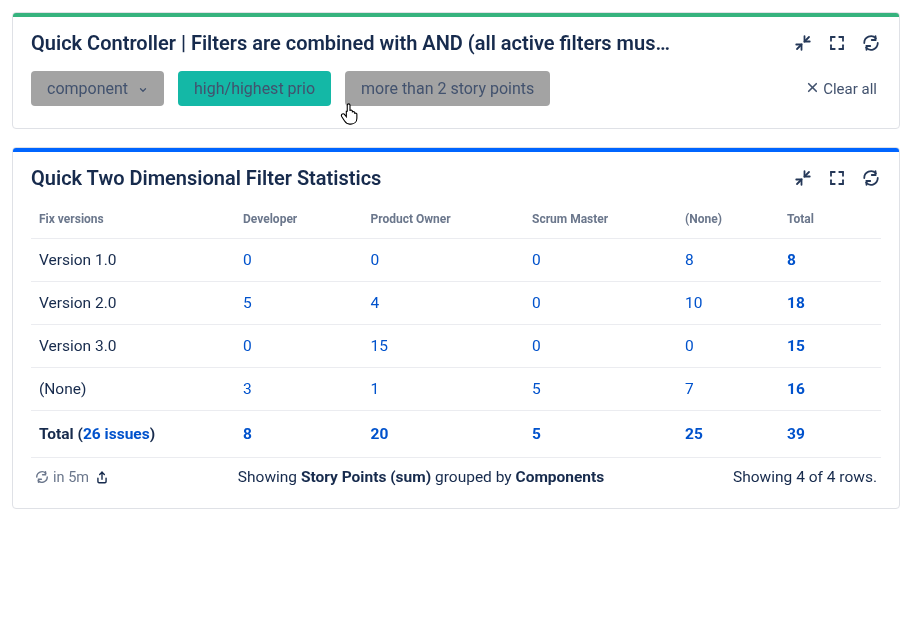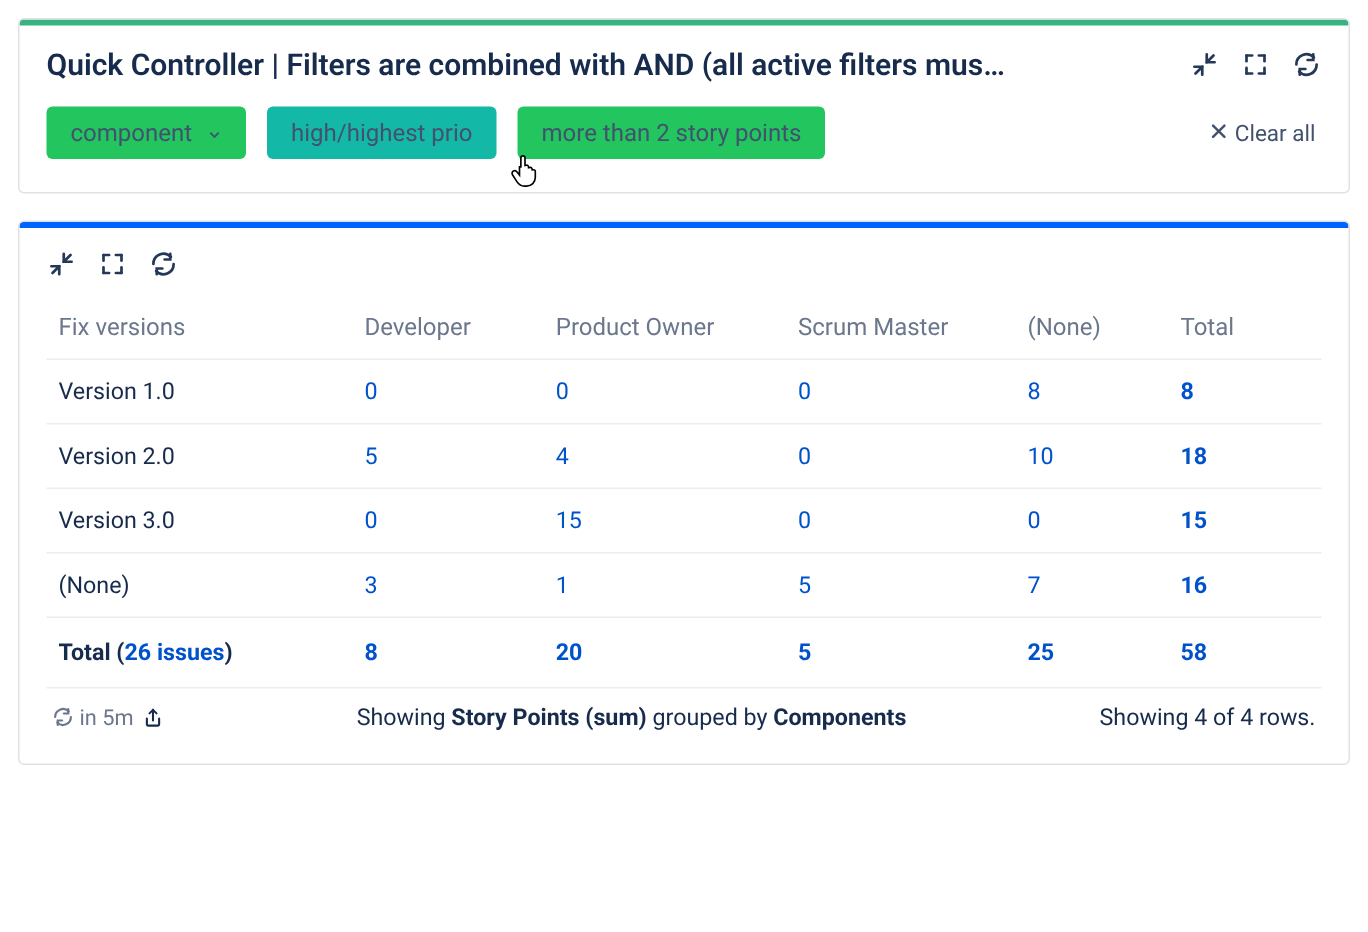--- a/index.html
+++ b/index.html
@@ -56,21 +56,21 @@
   .icon-btn svg { display: block; }
 
   
   .filter-row {
     display: flex;
     align-items: center;
     padding: 10px 18px 22px 18px;
     gap: 14px;
   }
   .chip {
-    background: #22c55e;
+    background: #a3a3a3;
     border-radius: 4px;
     padding: 8px 16px;
     font-size: 16px;
     color: #42526e;
     display: inline-flex;
     align-items: center;
     gap: 10px;
     cursor: pointer;
   }
   .chip.hover { background: #14b8a6; }
@@ -100,23 +100,23 @@
     table-layout: fixed;
   }
   table.stats th, table.stats td {
     text-align: left;
     padding: 12px 8px;
     font-size: 15.5px;
     border-bottom: 1px solid #ebecf0;
     white-space: nowrap;
   }
   table.stats th {
-    font-weight: 400;
+    font-weight: 700;
     color: #6b778c;
-    font-size: 16px;
+    font-size: 12px;
   }
   table.stats td.cell-link { color: #0052cc; }
   table.stats td.cell-total { color: #0052cc; font-weight: 700; }
   table.stats tr.total-row td { font-weight: 700; padding-top: 14px; padding-bottom: 14px; margin-top: 31px; }
   table.stats tr.total-row td.first { color: #172b4d; }
   table.stats tr.total-row td.first .issues { color: #0052cc; font-weight: 700; }
 
   .footer-row {
     display: flex;
     align-items: center;
@@ -204,20 +204,21 @@
         <svg width="22" height="26" viewBox="0 0 24 28">
             <path fill="#fff" stroke="#000" stroke-width="1.2" d="M9 11V4.5a1.5 1.5 0 0 1 3 0V10l1-.2a1.3 1.3 0 0 1 1.6 1.3v.5l1-.2a1.3 1.3 0 0 1 1.6 1.3v.5l.8-.1a1.3 1.3 0 0 1 1.5 1.3v4.2c0 3.8-2.7 6.4-6.5 6.4h-1.5c-2.4 0-3.9-1-5.4-3.3l-3.2-5c-.6-1-.3-2.2.7-2.7.9-.5 2-.2 2.6.7L8 17V11h1z"></path>
           </svg>
       </span>
     </div>
   </div>
 
   <div class="gadget">
     <div class="topbar blue"></div>
     <div class="gadget-header">
+      <div class="gadget-title">Quick Two Dimensional Filter Statistics</div>
       <div class="gadget-actions">
         <span class="icon-btn">
           <svg width="18" height="18" viewBox="0 0 24 24" fill="none" stroke="currentColor" stroke-width="2.4" stroke-linecap="round">
               <path d="M14 3l0 7 7 0"></path>
               <path d="M10 21l0 -7 -7 0"></path>
               <path d="M20 4l-6 6"></path>
               <path d="M4 20l6 -6"></path>
             </svg>
         </span>
         <span class="icon-btn">
@@ -294,21 +295,21 @@
               <td class="cell-link">5</td>
               <td class="cell-link">7</td>
               <td class="cell-total">16</td>
             </tr>
             <tr class="total-row">
               <td class="first">Total (<span class="issues">26 issues</span>)</td>
               <td class="cell-link">8</td>
               <td class="cell-link">20</td>
               <td class="cell-link">5</td>
               <td class="cell-link">25</td>
-              <td class="cell-total">58</td>
+              <td class="cell-total">39</td>
             </tr>
           </tbody>
       </table>
 
       <div class="footer-row">
         <span class="refresh-in">
           <span class="refresh-icon-sm">
             <svg width="14" height="14" viewBox="0 0 24 24" fill="none" stroke="currentColor" stroke-width="2.5" stroke-linecap="round">
                 <path d="M3 12a9 9 0 0 1 15.5-6.3"></path>
                 <path d="M21 12a9 9 0 0 1-15.5 6.3"></path>

